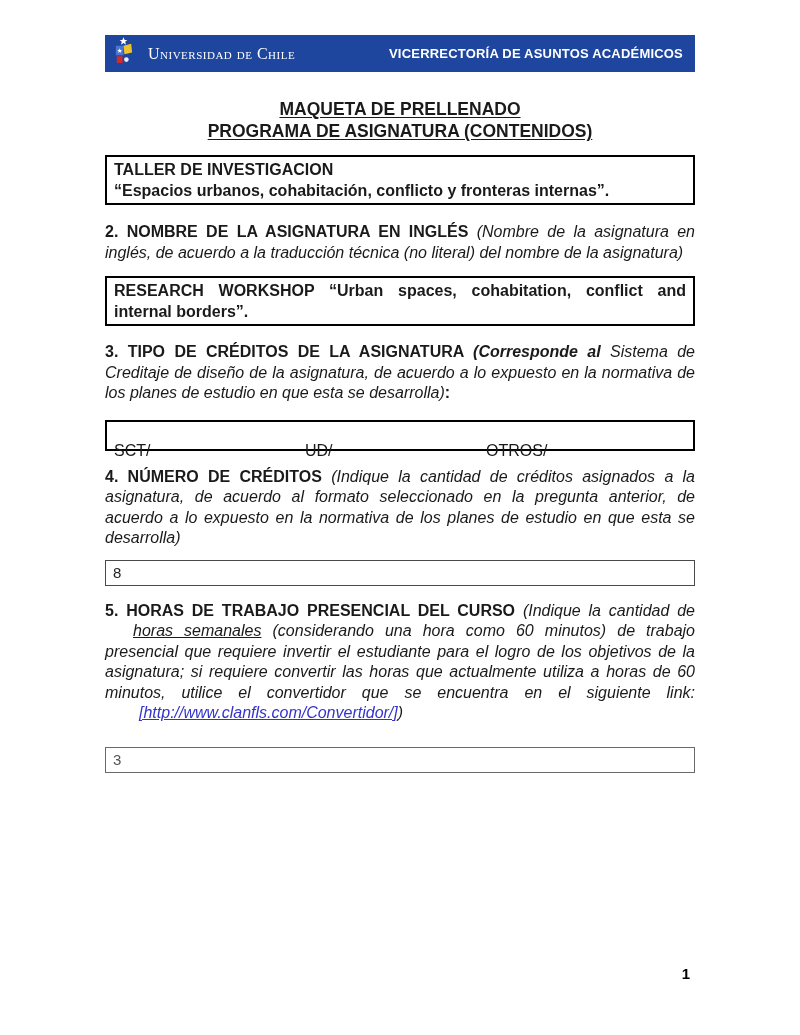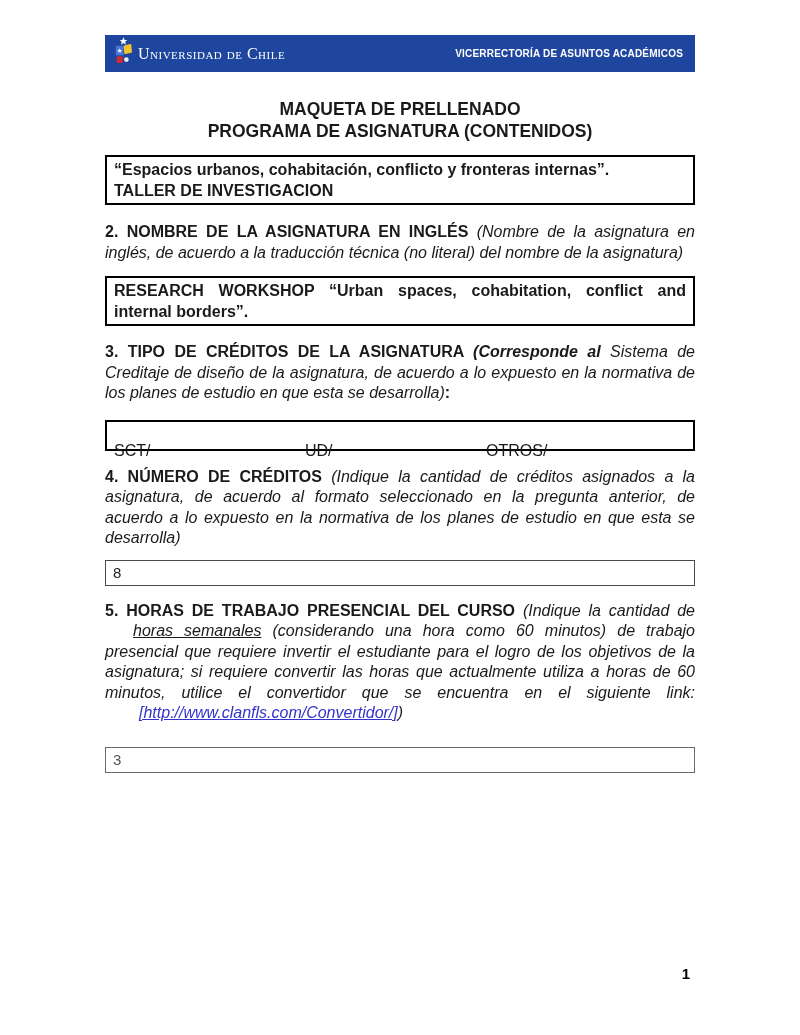--- a/index.html
+++ b/index.html
@@ -1,27 +1,27 @@
 <!DOCTYPE html>
 <html><head>
 <meta charset="utf-8">
 <style>
   html,body{margin:0;padding:0;background:#ffffff;}
   body{width:800px;height:1035px;position:relative;font-family:"Liberation Sans",sans-serif;color:#1a1a1a;}
   .page{position:absolute;inset:0;padding:35px 105px 0 105px;box-sizing:border-box;}
 
   
   .topbar{height:37px;background:#1e469e;display:flex;align-items:center;justify-content:space-between;padding:0 12px 0 8px;box-sizing:border-box;}
-  .brand{display:flex;align-items:center;gap:4px;text-align:center;}
+  .brand{display:flex;align-items:center;gap:14px;text-align:center;}
   .uname{font-family:"Liberation Serif",serif;font-variant:small-caps;color:#ffffff;font-size:16px;letter-spacing:0.5px;}
-  .dept{color:#ffffff;font-weight:bold;font-size:10px;letter-spacing:0.2px;}
+  .dept{color:#ffffff;font-weight:bold;font-size:13px;letter-spacing:0.2px;}
 
   
   .doc-title{margin:26px 0 0 0;text-align:center;font-size:17.5px;line-height:22px;font-weight:bold;}
-  .doc-title span{text-underline-offset:2px;}
+  .doc-title span{text-decoration:underline;text-underline-offset:2px;}
 
   
   p.q{margin:16px 0 0 0;text-align:justify;font-size:16px;line-height:20.5px;}
   p.q .qh{font-weight:bold;font-style:normal;}
   p.q i{font-style:italic;}
   i.u{text-decoration:underline;margin-left:28px;}
   a.link{font-style:italic;color:#3333cc;text-decoration:underline;margin-left:34px;}
 
   
   .abox{border:2px solid #000;margin-top:13px;padding:2px 7px;font-size:16px;line-height:21px;}
@@ -56,22 +56,22 @@
     </div>
     <div class="dept">VICERRECTORÍA DE ASUNTOS ACADÉMICOS</div>
   </header>
 
   <h1 class="doc-title">
     <span>MAQUETA DE PRELLENADO</span><br>
     <span>PROGRAMA DE ASIGNATURA (CONTENIDOS)</span>
   </h1>
 
   <div class="abox">
+    <div class="abold">TALLER DE INVESTIGACION</div>
     <div class="abold">“Espacios urbanos, cohabitación, conflicto y fronteras internas”.</div>
-    <div class="abold">TALLER DE INVESTIGACION</div>
   </div>
 
   <p class="q" style="margin-top:17px"><b class="qh">2. NOMBRE DE LA ASIGNATURA EN INGLÉS </b><i>(Nombre de la asignatura en inglés, de acuerdo a la traducción técnica (no literal) del nombre de la asignatura)</i></p>
   <div class="abox">
     <p>RESEARCH WORKSHOP “Urban spaces, cohabitation, conflict and internal borders”.</p>
   </div>
 
   <p class="q" style=""><b class="qh">3. TIPO DE CRÉDITOS DE LA ASIGNATURA </b><b><i>(Corresponde al </i></b><i>Sistema de Creditaje de diseño de la asignatura, de acuerdo a lo expuesto en la normativa de los planes de estudio en que esta se desarrolla)</i><b class="qh">:</b></p>
   <div class="abox credit-row">
     <span class="credit-label" style="left:7px">SCT/</span>

